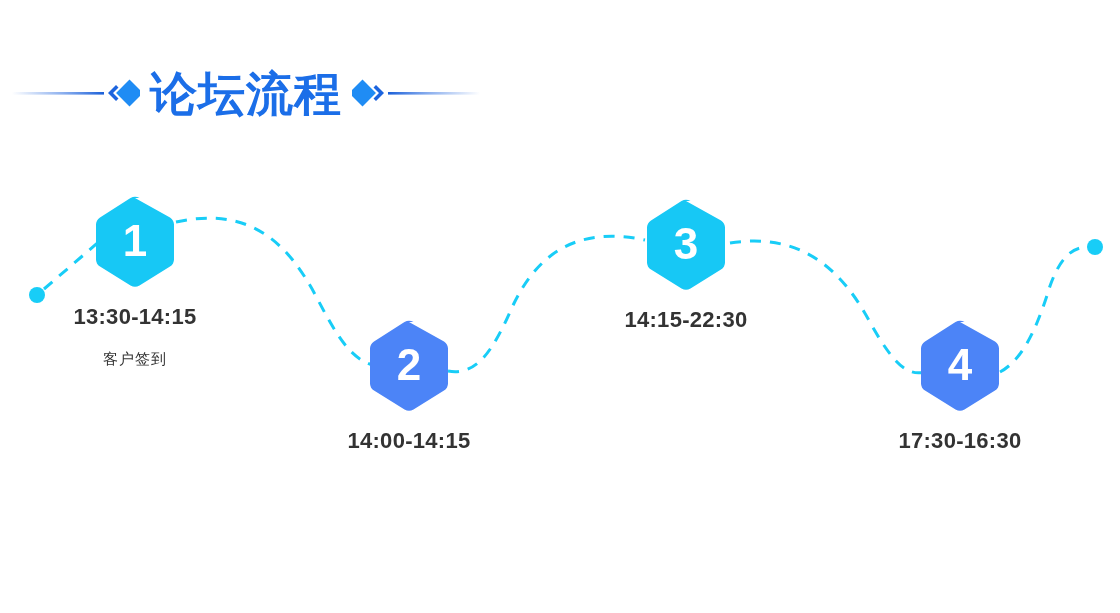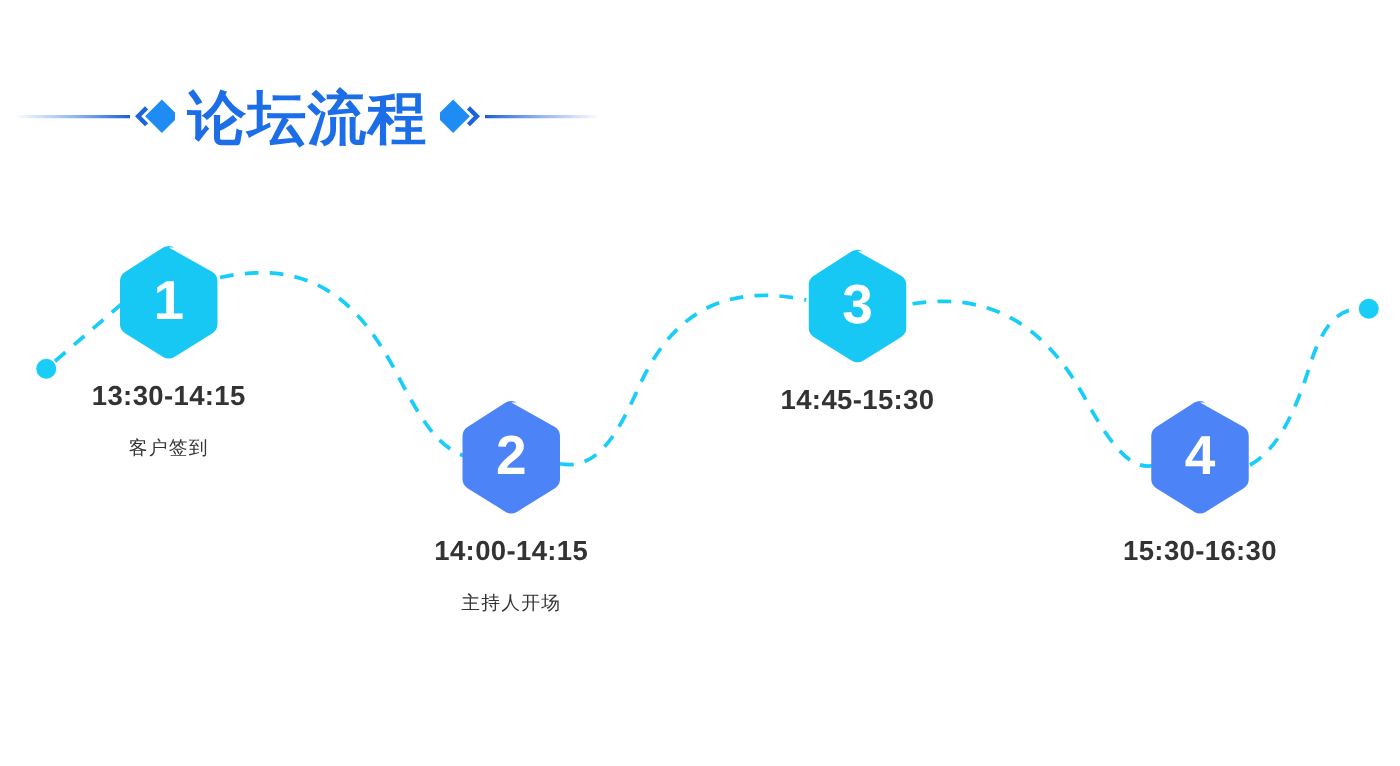--- a/index.html
+++ b/index.html
@@ -176,36 +176,35 @@
   </div>
 
   <div class="step" id="step-2">
     <div class="hex-wrap">
       <svg class="hex" viewBox="0 0 82 92">
         <path d="M41 2 L76 21.5 a9 9 0 0 1 4 8 L80 62.5 a9 9 0 0 1 -4 8 L45.5 89.5 a9 9 0 0 1 -9 0 L6 70.5 a9 9 0 0 1 -4 -8 L2 29.5 a9 9 0 0 1 4 -8 L36.5 2 a9 9 0 0 1 9 0 Z" fill="#4C84F7"></path>
       </svg>
       <div class="hex-num">2</div>
     </div>
     <div class="step-time">14:00-14:15</div>
-    <div class="step-label">主持人开场</div>
   </div>
 
   <div class="step" id="step-3">
     <div class="hex-wrap">
       <svg class="hex" viewBox="0 0 82 92">
         <path d="M41 2 L76 21.5 a9 9 0 0 1 4 8 L80 62.5 a9 9 0 0 1 -4 8 L45.5 89.5 a9 9 0 0 1 -9 0 L6 70.5 a9 9 0 0 1 -4 -8 L2 29.5 a9 9 0 0 1 4 -8 L36.5 2 a9 9 0 0 1 9 0 Z" fill="#17C8F5"></path>
       </svg>
       <div class="hex-num">3</div>
     </div>
-    <div class="step-time">14:45-15:30</div>
+    <div class="step-time">14:15-22:30</div>
   </div>
 
   <div class="step" id="step-4">
     <div class="hex-wrap">
       <svg class="hex" viewBox="0 0 82 92">
         <path d="M41 2 L76 21.5 a9 9 0 0 1 4 8 L80 62.5 a9 9 0 0 1 -4 8 L45.5 89.5 a9 9 0 0 1 -9 0 L6 70.5 a9 9 0 0 1 -4 -8 L2 29.5 a9 9 0 0 1 4 -8 L36.5 2 a9 9 0 0 1 9 0 Z" fill="#4C84F7"></path>
       </svg>
       <div class="hex-num">4</div>
     </div>
-    <div class="step-time">15:30-16:30</div>
+    <div class="step-time">17:30-16:30</div>
   </div>
 
 </div>
 
 </body></html>

